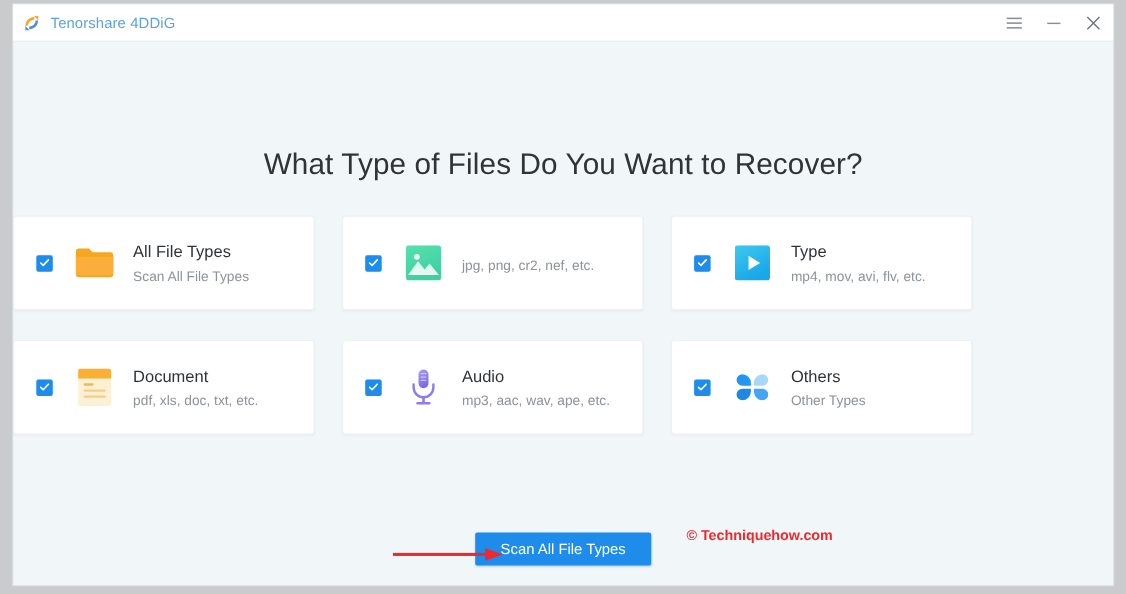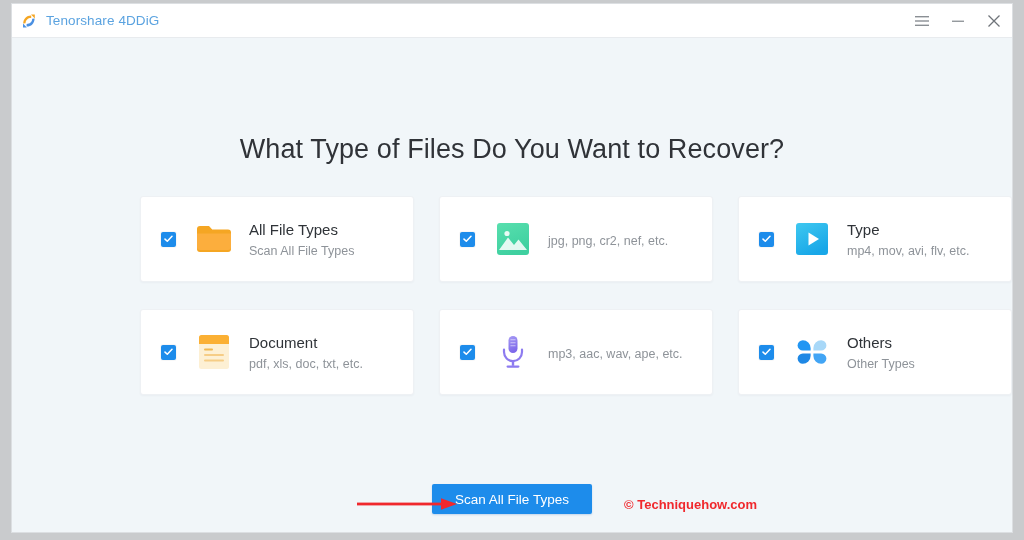--- a/index.html
+++ b/index.html
@@ -53,21 +53,21 @@
     display:flex; align-items:center; justify-content:center;
     cursor:pointer;
     color:#8a8f94;
   }
   .win-btn svg{ display:block; }
 
   
   #content{
     flex:1 1 auto;
     display:flex; flex-direction:column;
-    align-items:flex-end;
+    align-items:flex-start;
     position:relative;
   }
 
   #heading-block{
     margin-top:96px;
     text-align:center;
     width:100%;
   }
   #page-title{
     font-size:27px;
@@ -169,21 +169,21 @@
     top:17px;
     width:100px; height:16px;
     pointer-events:none;
   }
   #annotation-arrow svg{ display:block; }
 
   
   #watermark{
     position:absolute;
     left:612px;
-    top:18px;
+    top:0;
     font-size:13px;
     font-weight:bold;
     color:#f0282d;
     white-space:nowrap;
   }
 </style>
 </head>
 <body>
 
 <div id="app-window">
@@ -338,20 +338,21 @@
             <rect x="8.5" y="1" width="9" height="17" rx="4.5" fill="url(#micGrad)"></rect>
             <rect x="10.3" y="4.2" width="5.4" height="1.1" rx="0.55" fill="#ffffff" opacity=".55"></rect>
             <rect x="10.3" y="7.2" width="5.4" height="1.1" rx="0.55" fill="#ffffff" opacity=".55"></rect>
             <rect x="10.3" y="10.2" width="5.4" height="1.1" rx="0.55" fill="#ffffff" opacity=".55"></rect>
             <path d="M4 14.5 v2.6 a9 9 0 0 0 18 0 v-2.6" stroke="#8d7bf0" stroke-width="2.2" fill="none" stroke-linecap="round"></path>
             <rect x="11.8" y="25.2" width="2.4" height="5.6" fill="#8d7bf0"></rect>
             <rect x="6.5" y="30.4" width="13" height="2.3" rx="1.15" fill="#8d7bf0"></rect>
           </svg>
         </div>
         <div class="card-text">
+          <div class="card-name">Audio</div>
           <div class="card-desc">mp3, aac, wav, ape, etc.</div>
         </div>
       </div>
 
       <div class="type-card">
         <div class="card-checkbox">
           <svg width="9" height="8" viewBox="0 0 9 8">
             <path d="M1 4.1 L3.3 6.3 L8 1.3" stroke="#ffffff" stroke-width="1.5" fill="none" stroke-linecap="round" stroke-linejoin="round"></path>
           </svg>
         </div>

